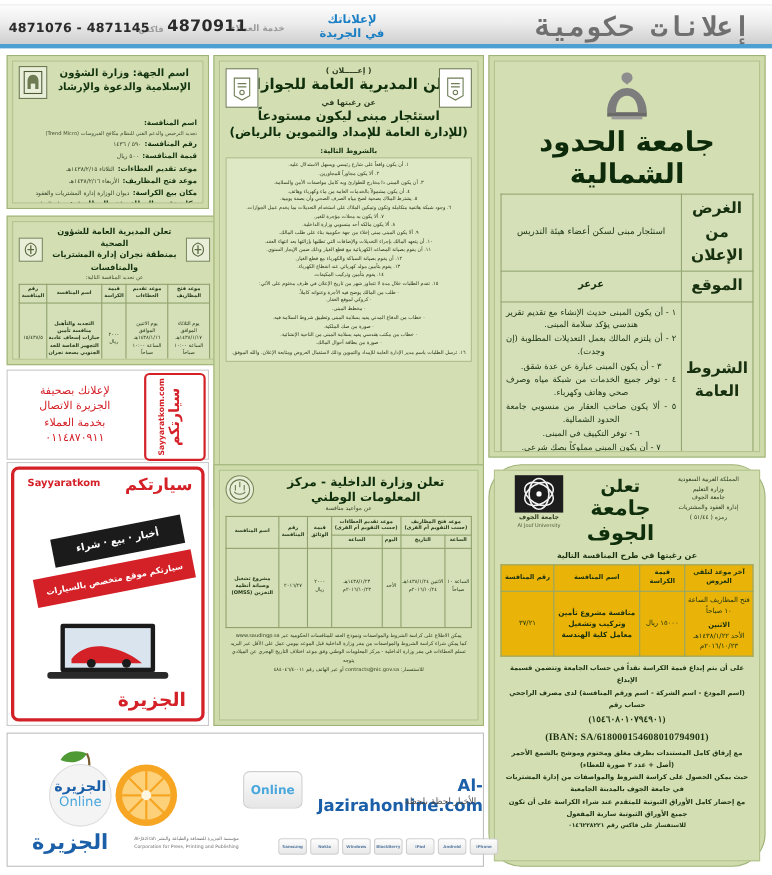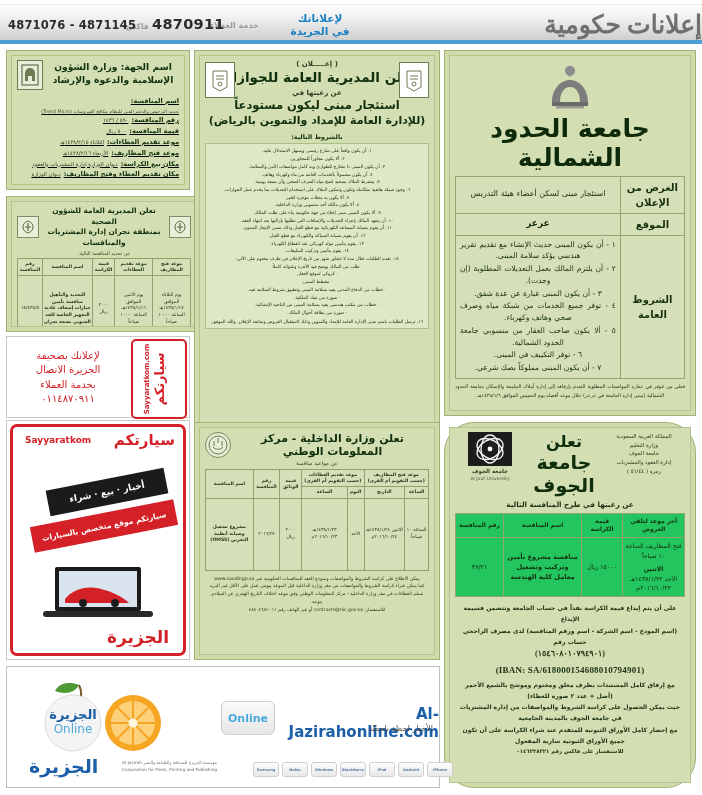--- a/index.html
+++ b/index.html
@@ -20,24 +20,24 @@
     position: absolute; left: 0; top: 4px;
     width: 702px; height: 36px;
     background: linear-gradient(180deg,#fdfdfd 0%,#ededed 45%,#dcdcdc 75%,#cfcfcf 100%);
     border-top: 1px solid #e9e9e9;
   }
   .masthead-rule {
     position: absolute; left: 0; top: 40px; width: 702px; height: 4px;
     background: #4b9fd2;
   }
   .mh-gov-title {
-    position: absolute; right: 0; top: 5px;
+    position: absolute; right: 20px; top: 5px;
     font-size: 25px; font-weight: bold; color: #6f6f6f;
     letter-spacing: 1px; direction: rtl;
-    font-family: Liberation Serif, serif;
+    font-family: Liberation Mono, monospace;
   }
   .mh-blue {
     position: absolute; left: 284px; top: 7px;
     width: 72px; text-align: center;
     font-size: 10.5px; font-weight: bold; color: #1b7fc4;
     line-height: 1.25; direction: rtl;
   }
   .mh-service {
     position: absolute; left: 210px; top: 16px;
     font-size: 8px; font-weight: bold; color: #9a9a9a; direction: rtl;
@@ -86,21 +86,21 @@
     width: 26px; height: 30px; flex: 0 0 26px;
     background: #e9eed9; border: 1px solid #6d7a52;
     display: flex; align-items: center; justify-content: center;
   }
   .ia-logo svg { display:block; }
   .ia-title {
     flex: 1; text-align: center;
     font-size: 9.2px; font-weight: bold; color: #12330f;
     line-height: 1.45; direction: rtl;
   }
-  .ia-rows { margin-top: 7px; direction: rtl; text-decoration: underline; }
+  .ia-rows { margin-top: 18px; direction: rtl; }
   .ia-row {
     display: flex; flex-direction: row; align-items: baseline;
     gap: 3px; margin-bottom: 1px; direction: rtl;
     font-size: 5.6px; color: #2a3b1c; line-height: 1.5;
   }
   .ia-lbl { font-weight: bold; font-size: 6.6px; color: #14320f; white-space: nowrap; }
   .ia-val { font-size: 5.4px; color: #36452a; }
   .ia-sub {
     font-size: 4.7px; color: #3d4b31; line-height: 1.5;
     text-align: right; direction: rtl; margin-bottom: 1px;
@@ -251,21 +251,21 @@
   table.nbu {
     width: 100%; border-collapse: collapse; direction: rtl;
     background: #d6e0b8;
   }
   table.nbu td {
     border: 1px solid #93a670; color:#17300f; padding: 3px 4px;
     vertical-align: middle;
   }
   td.nbu-lbl {
     width: 28%; text-align:center; font-weight:bold;
-    font-size: 10px; line-height:1.5;
+    font-size: 14px; line-height:1.5;
   }
   td.nbu-val { text-align:center; font-size: 8px; line-height: 1.55; }
   td.nbu-val.big { font-size: 9px; font-weight: bold; }
   ol.nbu-list { margin: 0; padding: 0; list-style: none; direction: rtl; }
   ol.nbu-list li {
     font-size: 7.6px; line-height: 1.55; color:#17300f;
     text-align: justify; text-align-last: center; margin-bottom: 1px;
   }
   .nbu-foot {
     margin-top: 3px; direction: rtl; text-align: justify; text-align-last:center;
@@ -283,21 +283,21 @@
     background:#1d1d1d; position: relative; overflow:hidden;
   }
   .jf-logo-cap { font-size: 5.6px; color:#2f3f22; font-weight:bold; line-height:1.35; direction: rtl; }
   .jf-logo-cap2 { font-size: 4.6px; color:#4a5a3c; }
   .jf-mid { flex: 1; text-align:center; }
   .jf-t1 { font-size: 16px; font-weight:bold; color:#0f2e0c; }
   .jf-t2 { font-size: 19px; font-weight:bold; color:#0f2e0c; line-height:1.2; }
   .jf-right { width: 82px; flex: 0 0 82px; text-align:center; direction: rtl; }
   .jf-right div { font-size: 5.4px; color:#2a3a1d; line-height:1.6; }
   .jf-sub { text-align:center; font-size: 7.2px; font-weight:bold; color:#1d3312; margin: 3px 0 4px; direction: rtl; }
-  table.jouf { width:100%; border-collapse: collapse; direction: rtl; background:#22c55e; }
+  table.jouf { width:100%; border-collapse: collapse; direction: rtl; background:#eab308; }
   table.jouf th, table.jouf td {
     border: 1px solid #93a670; text-align:center; color:#17300f;
     padding: 3px 2px; vertical-align: middle;
   }
   table.jouf th { font-size: 6px; font-weight:bold; line-height:1.45; }
   table.jouf td { font-size: 6.2px; line-height: 1.55; }
   table.jouf td.nm { font-weight: bold; font-size: 6.6px; }
   .jf-notes { margin-top: 5px; direction: rtl; }
   .jf-note { font-size: 6.1px; color:#1d3312; line-height: 1.85; text-align:center; font-weight: bold; }
   .jf-note.iban { font-size: 9px; font-family: Liberation Serif, serif; letter-spacing: .2px; }

